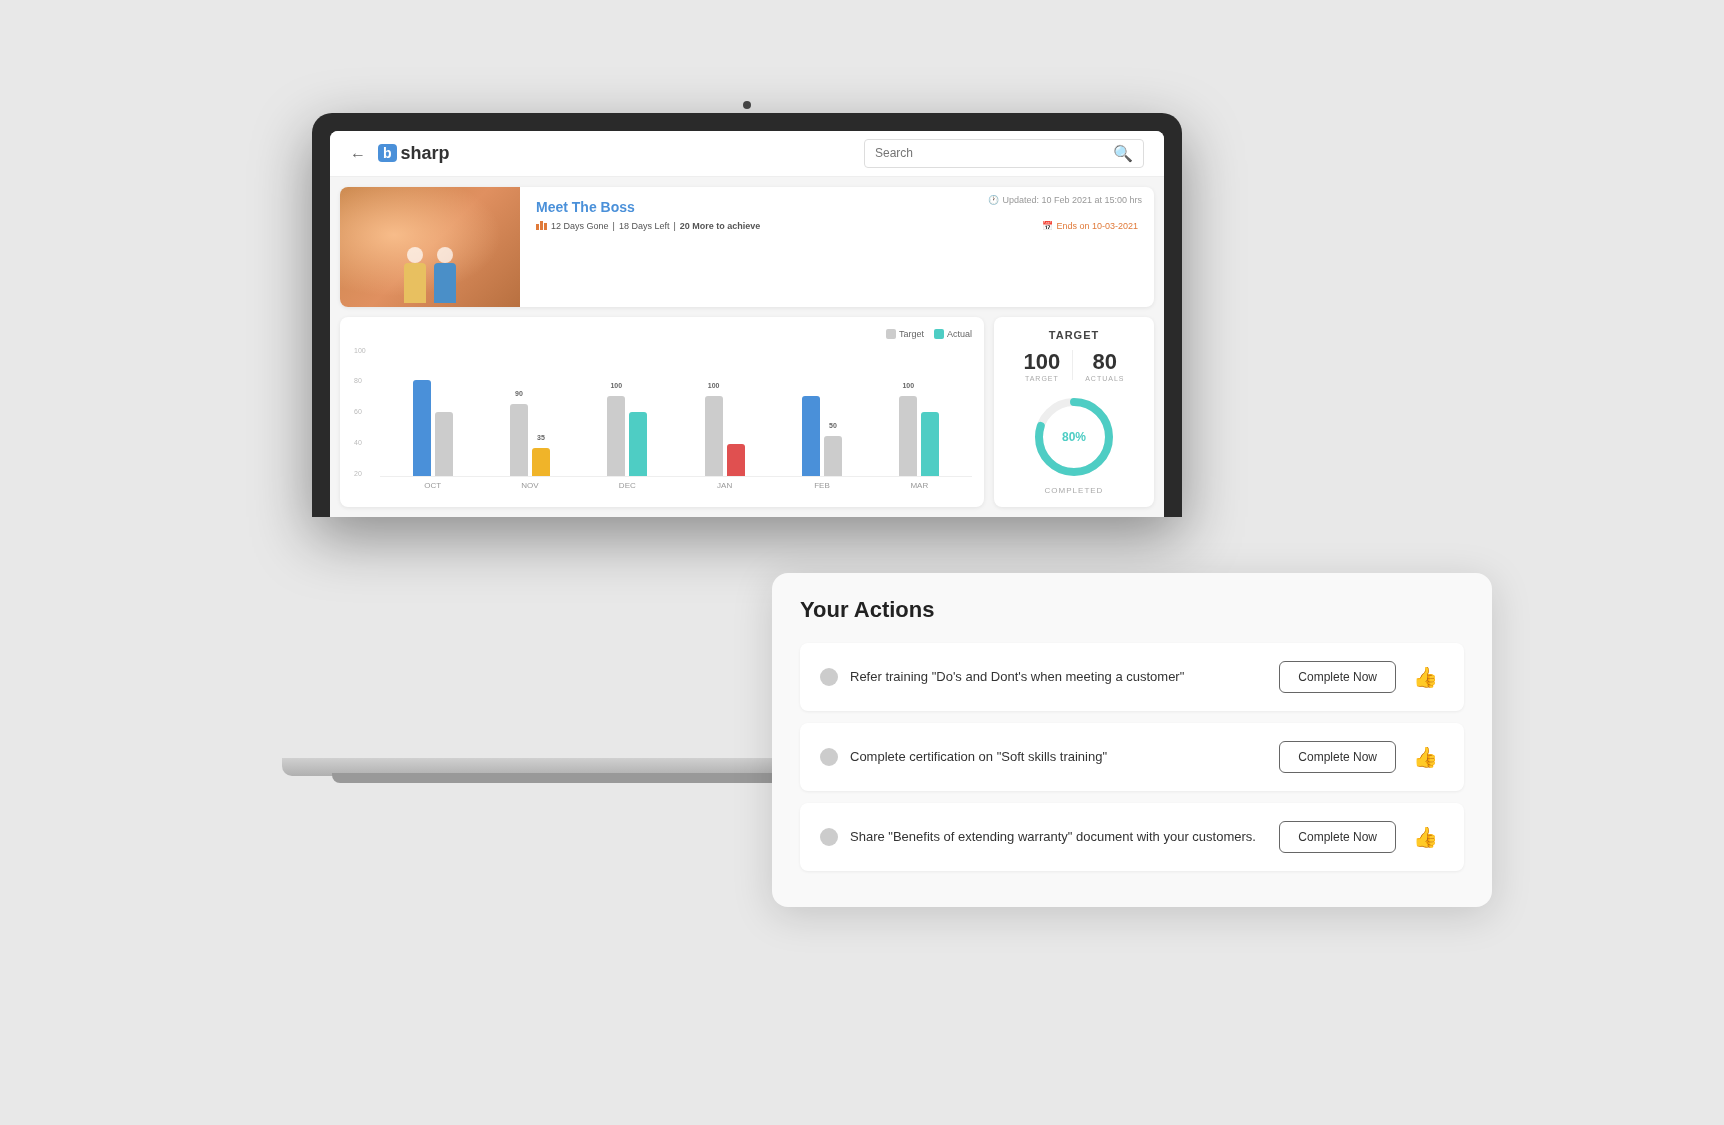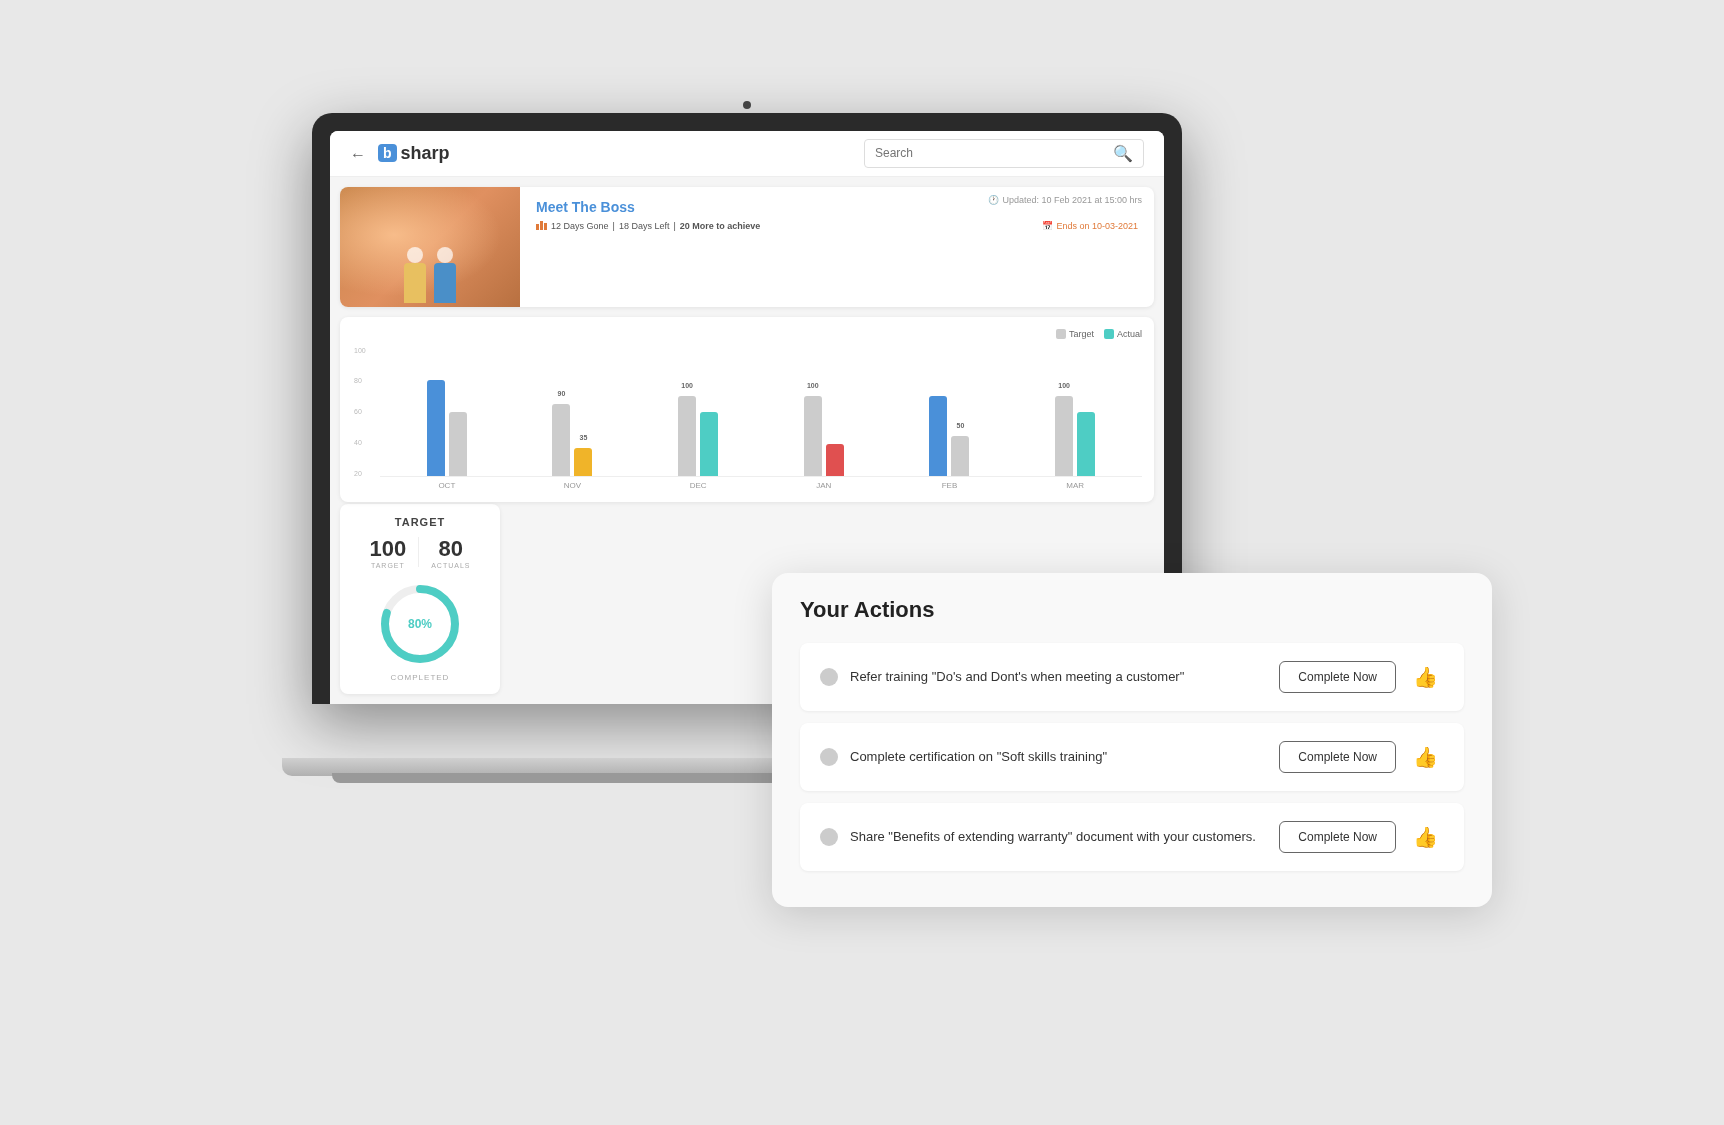--- a/index.html
+++ b/index.html
@@ -244,22 +244,21 @@
       color: #e07a3a;
       display: flex;
       align-items: center;
       gap: 3px;
     }
 
     
     .charts-section {
       display: flex;
       margin: 0 10px 10px 10px;
-      gap: 2px;
-      flex-direction: column;
+      gap: 10px;
     }
 
     .bar-chart-card {
       background: #fff;
       border-radius: 8px;
       padding: 12px;
       flex: 1;
       box-shadow: 0 1px 4px rgba(0,0,0,0.08);
       position: relative;
     }

